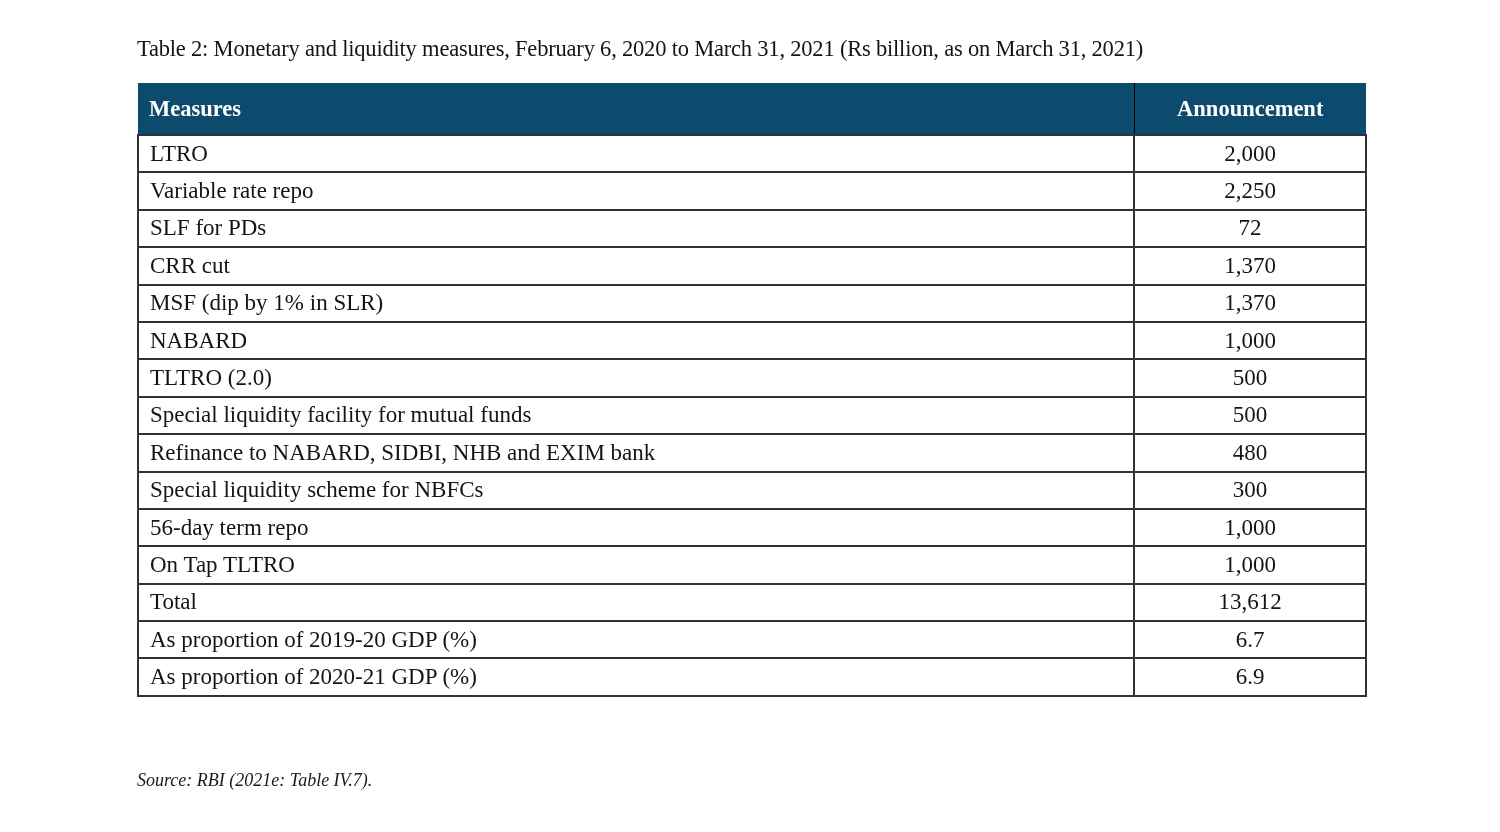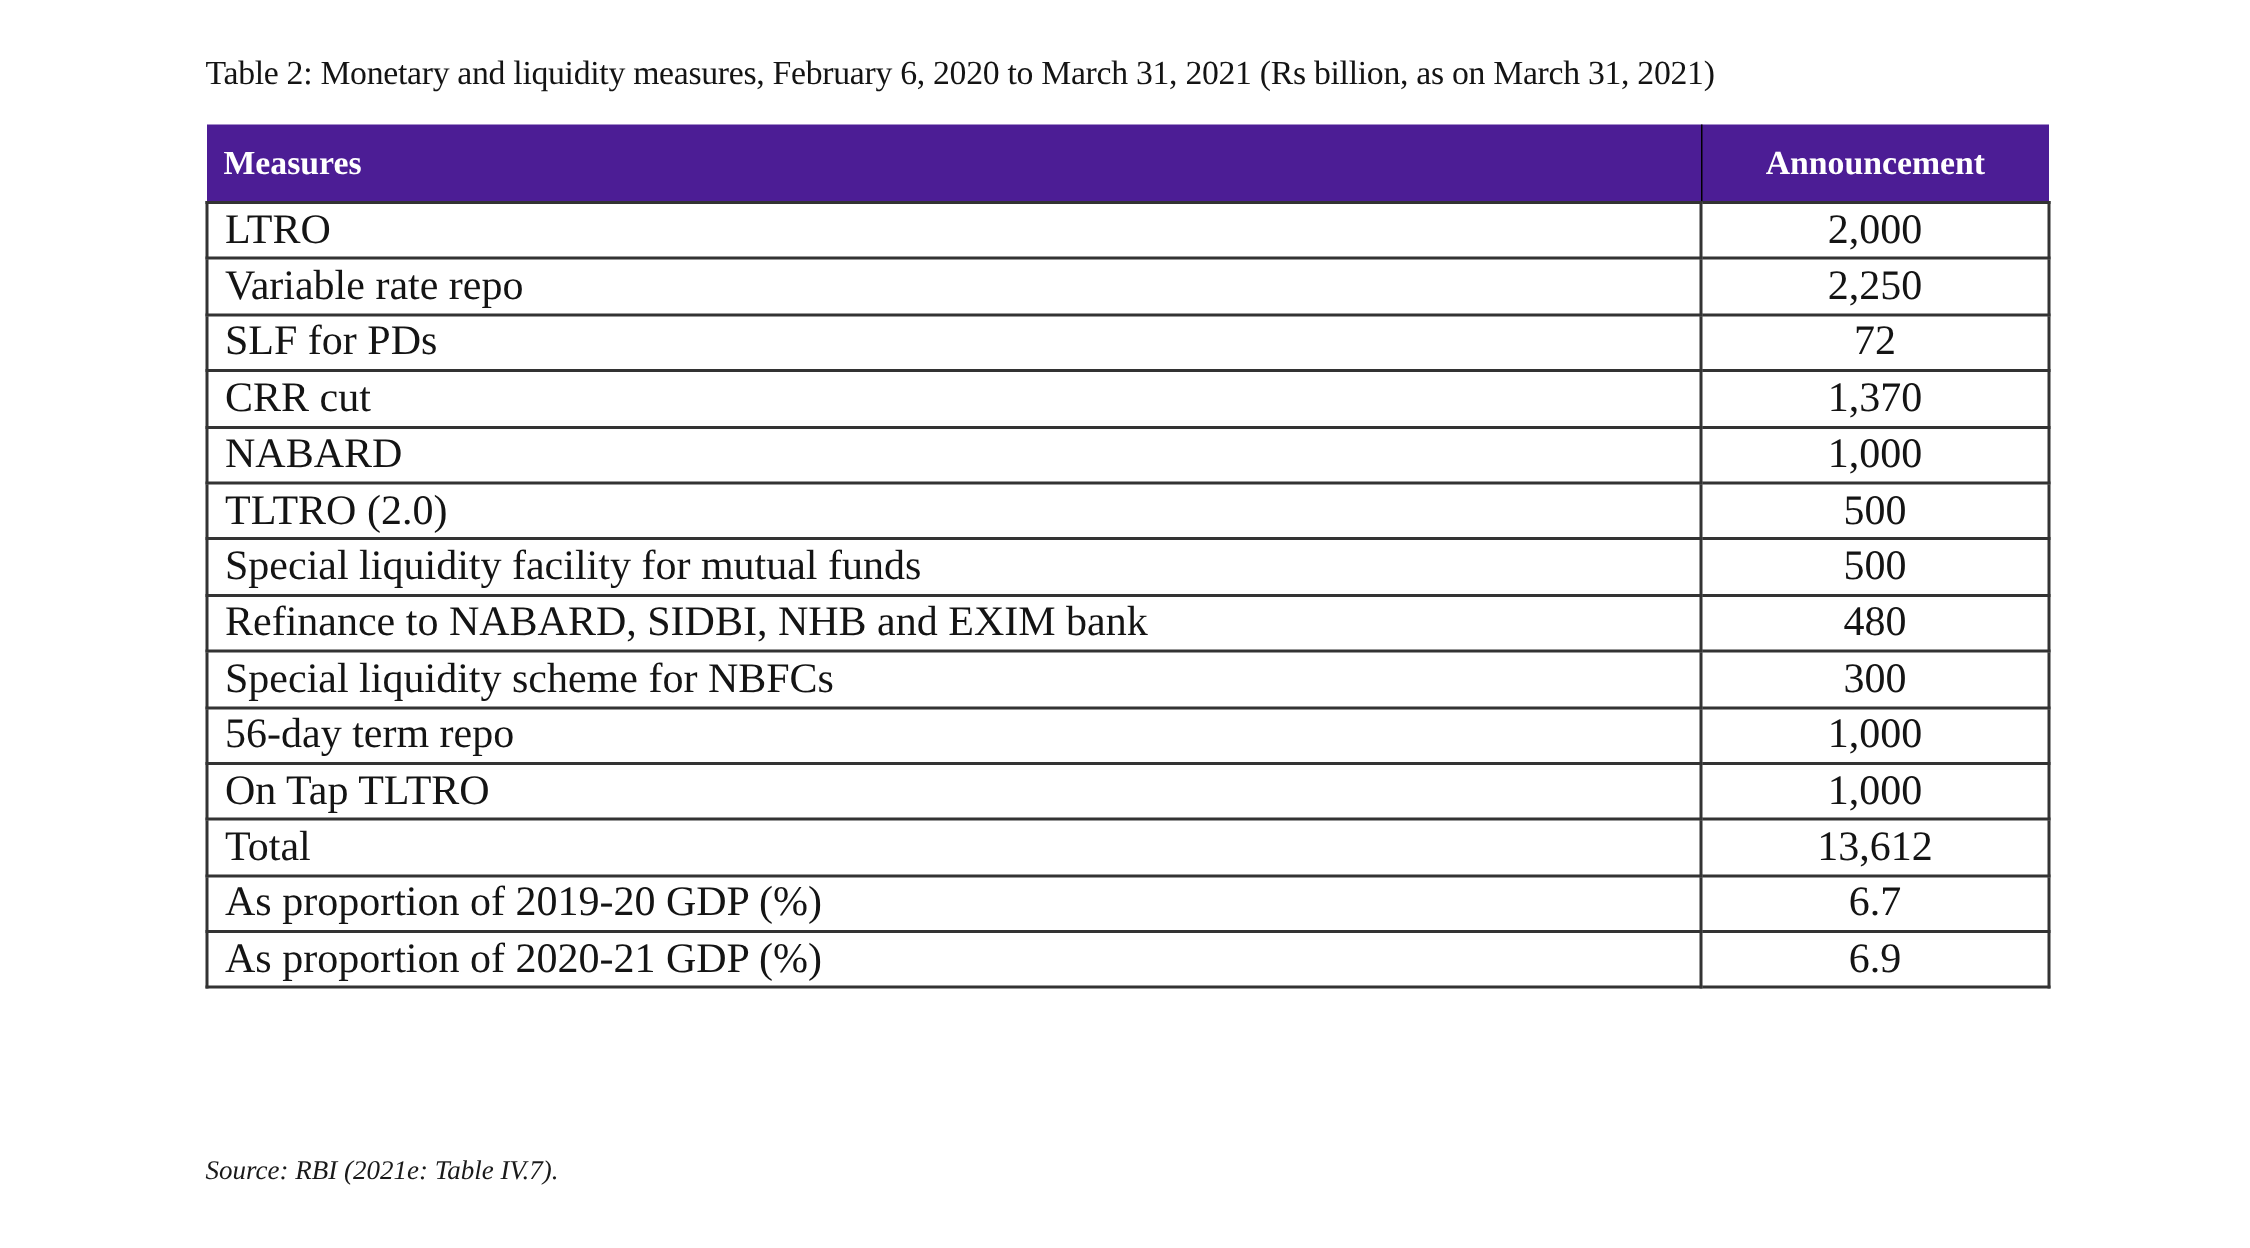--- a/index.html
+++ b/index.html
@@ -35,40 +35,40 @@
     width: 1228px;
   }
   table.data-table {
     width: 1228px;
     border-collapse: collapse;
     table-layout: fixed;
   }
   col.col-measure { width: 996px; }
   col.col-announcement { width: 232px; }
   thead th {
-    background: #4c1d95;
+    background: #0c4a6e;
     color: #ffffff;
     font-weight: bold;
     font-size: 22.5px;
     height: 52px;
     border: none;
     vertical-align: middle;
   }
   thead th.th-measure {
     text-align: left;
     padding-left: 11px;
   }
   thead th.th-announcement {
     text-align: center;
     border-left: 1px solid #000000;
   }
   tbody td {
     border: 2px solid #333333;
     height: 37.4px;
-    font-size: 28px;
+    font-size: 23px;
     vertical-align: middle;
     background: #ffffff;
     color: #141414;
   }
   tbody td.measure-cell {
     text-align: left;
     padding-left: 11px;
   }
   tbody td.announcement-cell {
     text-align: center;
@@ -115,20 +115,24 @@
           </tr>
           <tr>
             <td class="measure-cell">SLF for PDs</td>
             <td class="announcement-cell">72</td>
           </tr>
           <tr>
             <td class="measure-cell">CRR cut</td>
             <td class="announcement-cell">1,370</td>
           </tr>
           <tr>
+            <td class="measure-cell">MSF (dip by 1% in SLR)</td>
+            <td class="announcement-cell">1,370</td>
+          </tr>
+          <tr>
             <td class="measure-cell">NABARD</td>
             <td class="announcement-cell">1,000</td>
           </tr>
           <tr>
             <td class="measure-cell">TLTRO (2.0)</td>
             <td class="announcement-cell">500</td>
           </tr>
           <tr>
             <td class="measure-cell">Special liquidity facility for mutual funds</td>
             <td class="announcement-cell">500</td>

